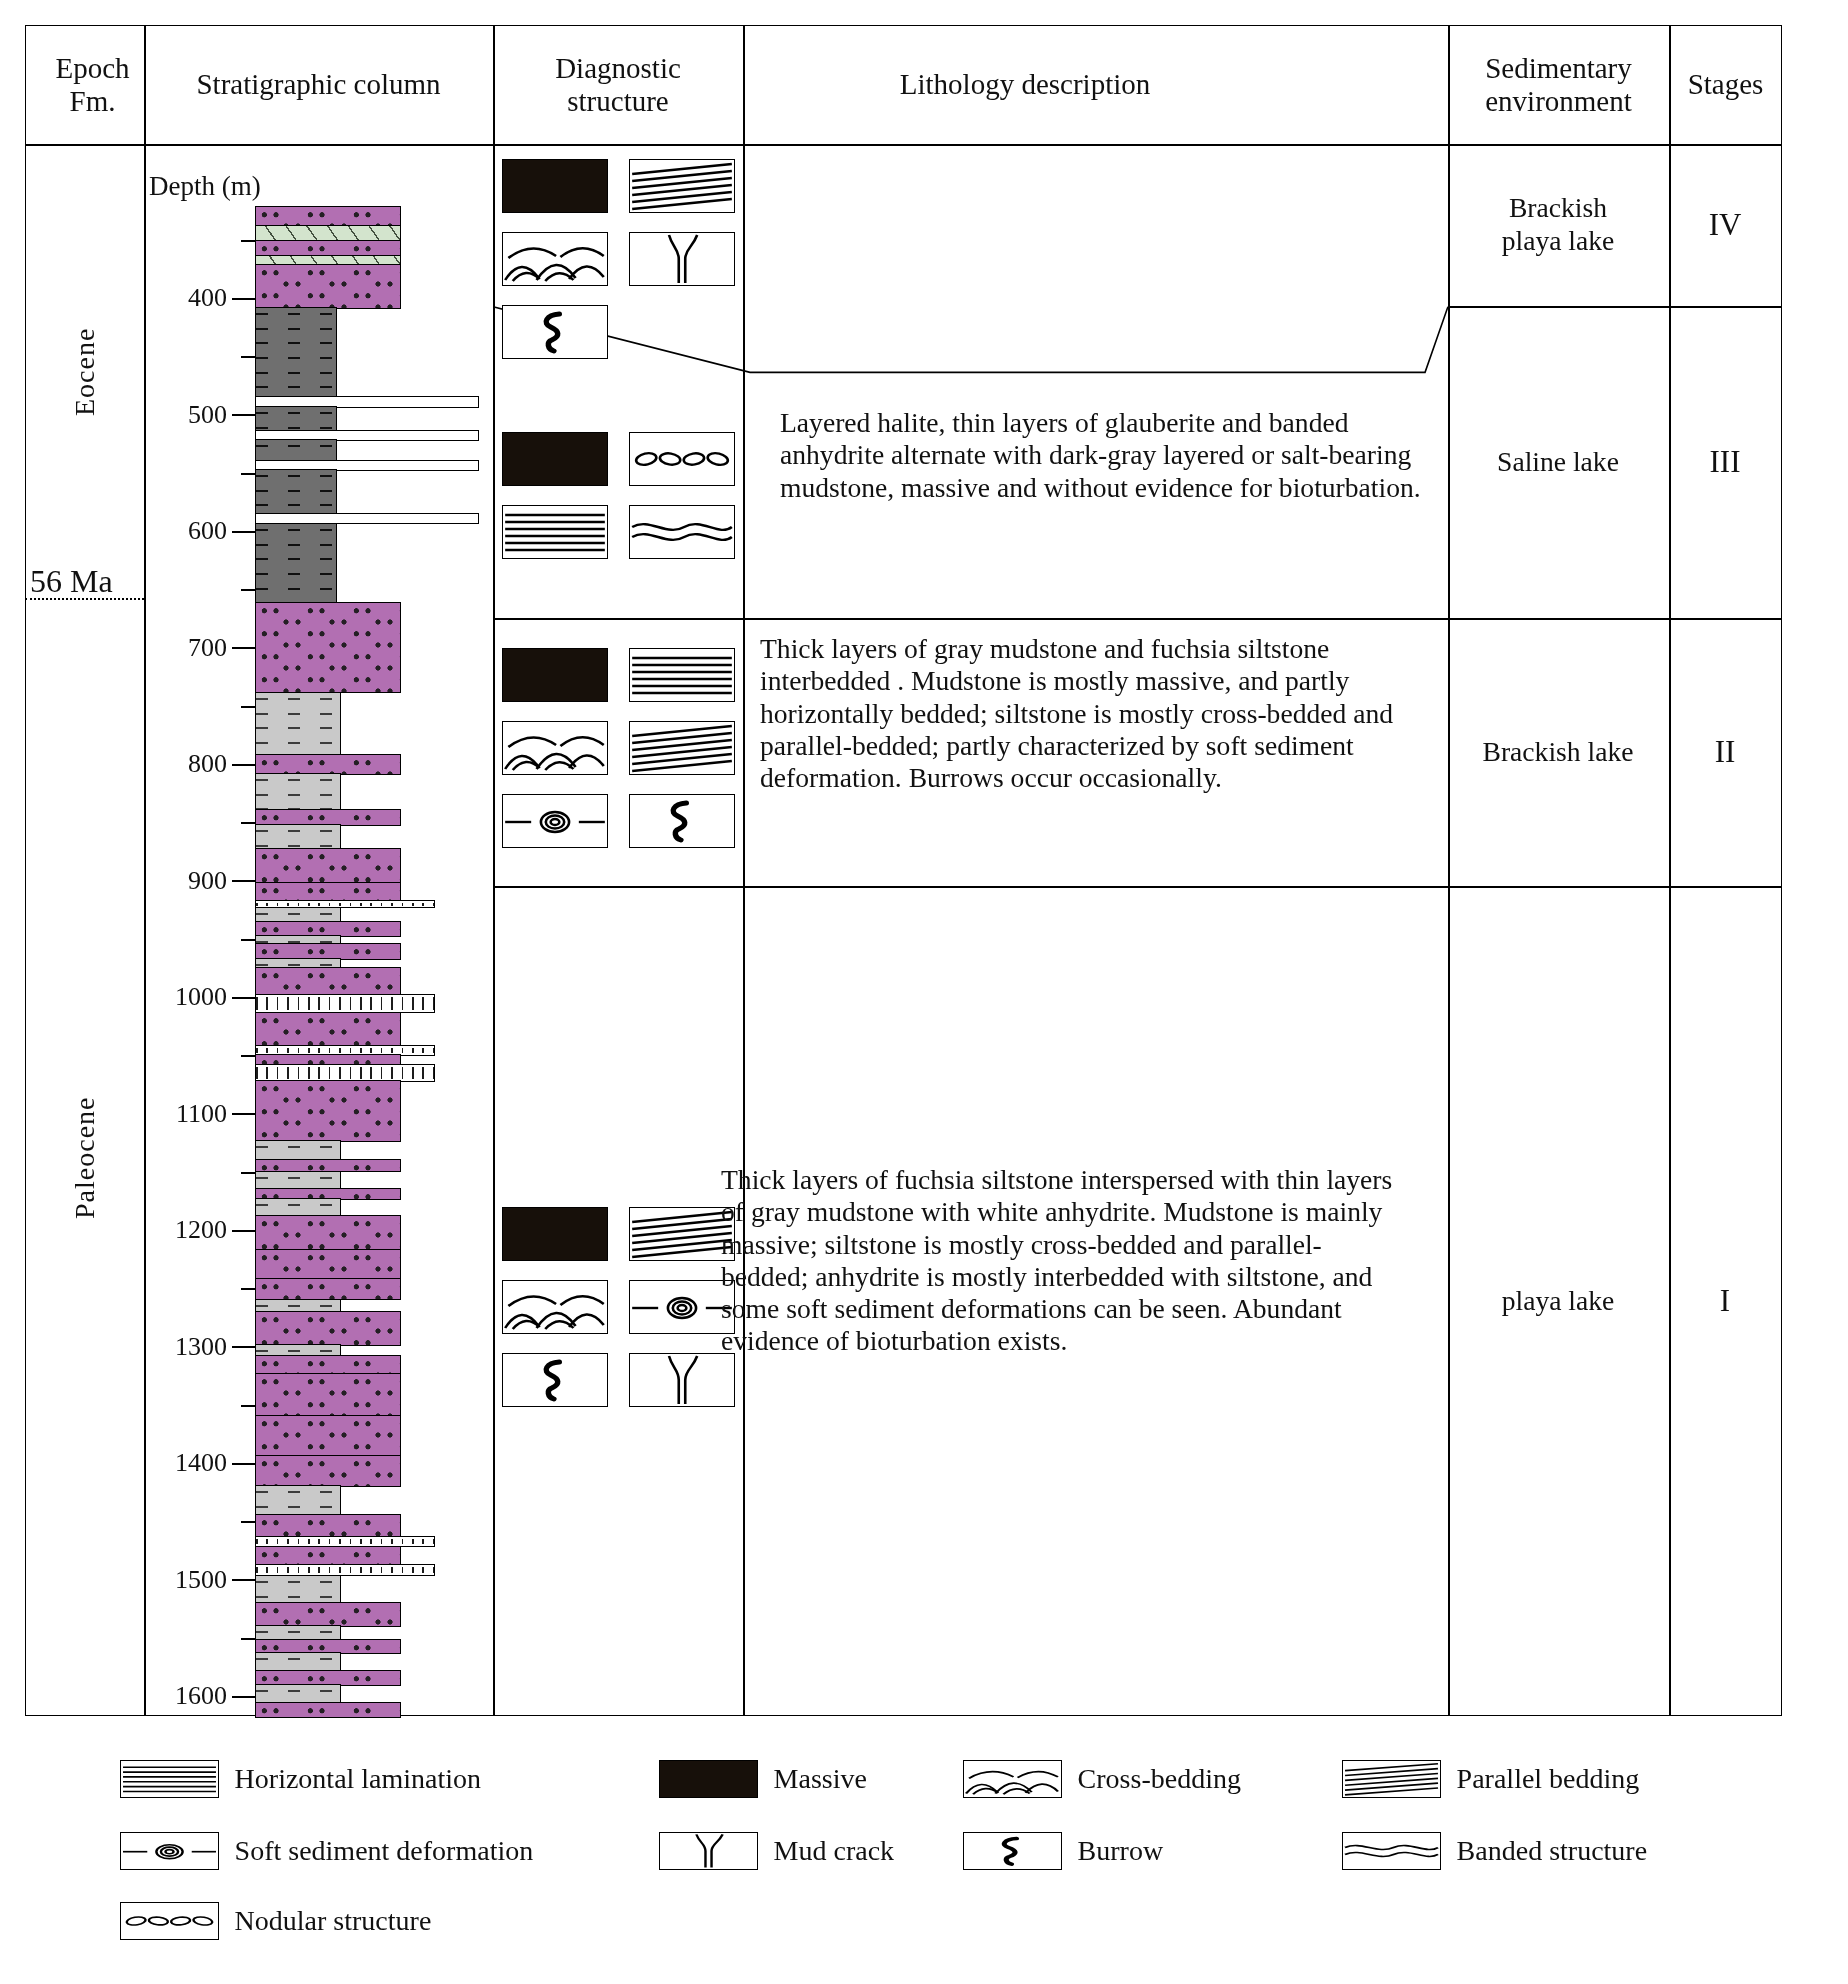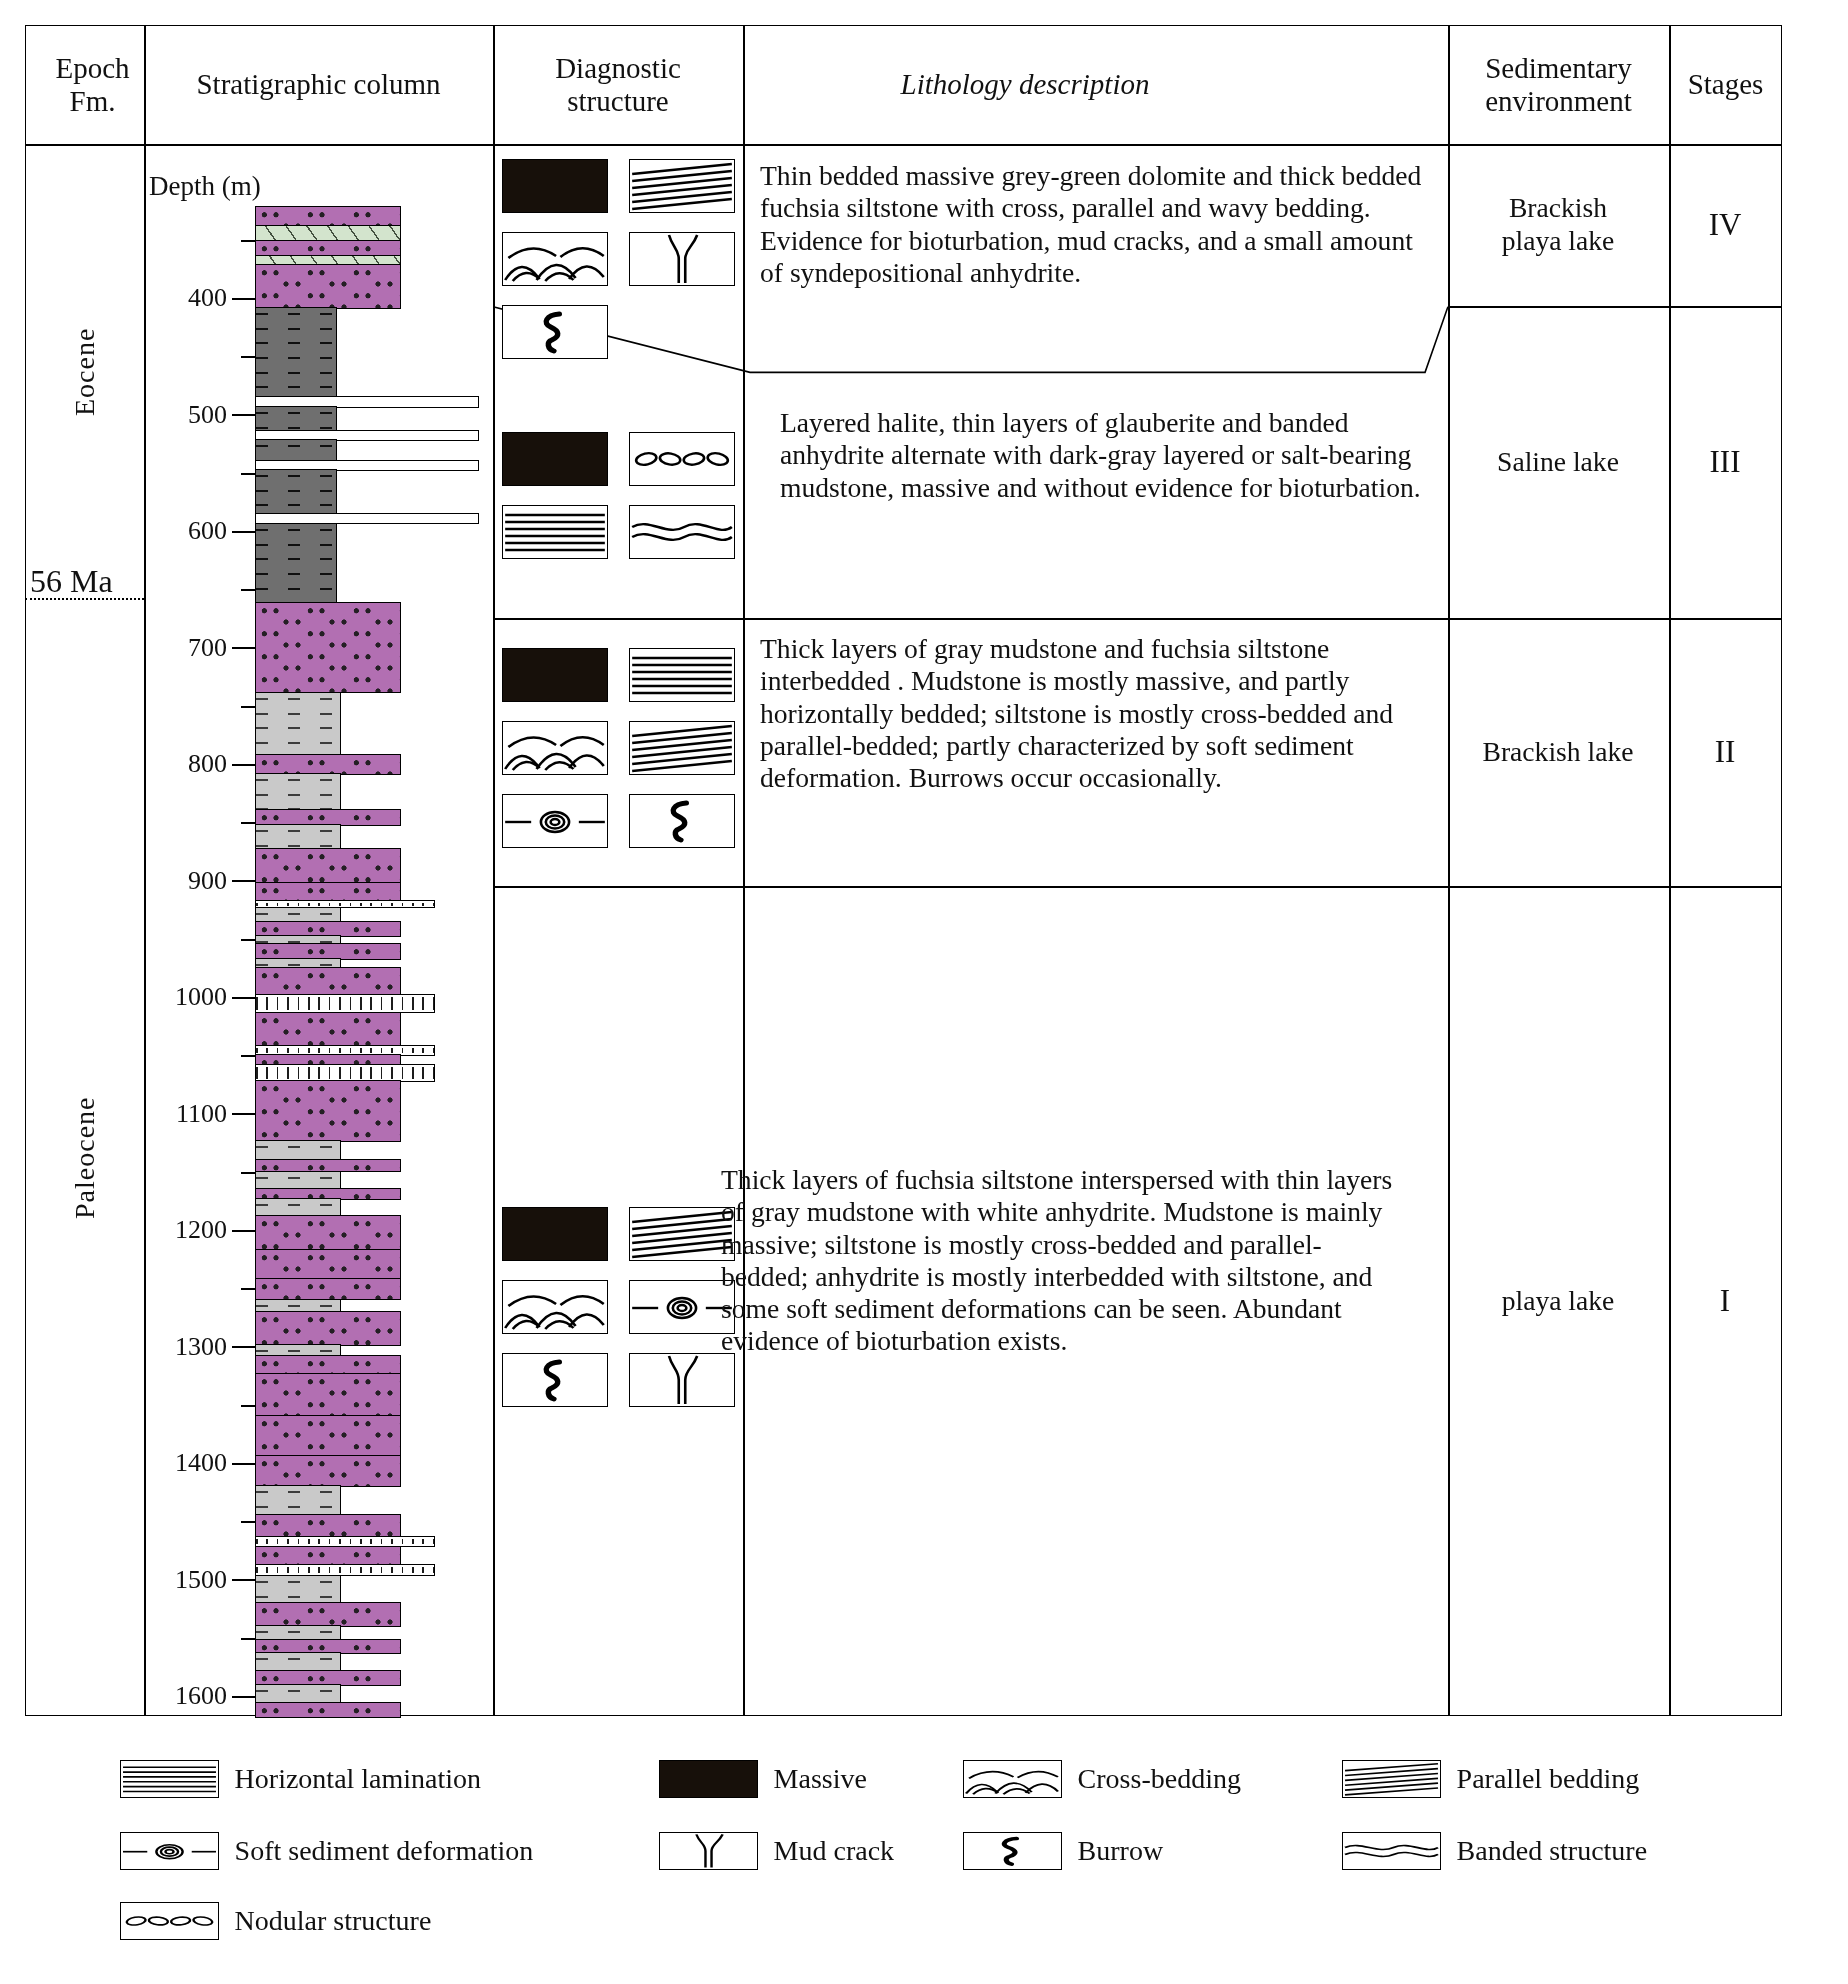--- a/index.html
+++ b/index.html
@@ -78,21 +78,21 @@
 
   <svg id="overlay" width="1849" height="1985" viewBox="0 0 3555 3817">
     <polyline points="948,590 1442,716 2740,716 2784,590" fill="none" stroke="#000" stroke-width="3"></polyline>
   </svg>
 
   <div class="cell hdr" style="left:25px;top:25px;width:135px;height:119px;">Epoch
 Fm.</div>
   <div class="cell hdr" style="left:144px;top:25px;width:349px;height:119px;">Stratigraphic column</div>
   <div class="cell hdr" style="left:493px;top:25px;width:250px;height:119px;">Diagnostic
 structure</div>
-  <div class="cell hdr" style="left:743px;top:25px;width:564px;height:119px;font-style:italic;">Lithology description</div>
+  <div class="cell hdr" style="left:743px;top:25px;width:564px;height:119px;">Lithology description</div>
   <div class="cell hdr" style="left:1448px;top:25px;width:221px;height:119px;">Sedimentary
 environment</div>
   <div class="cell hdr" style="left:1669px;top:25px;width:113px;height:119px;">Stages</div>
 
   <div class="cell vertical" style="left:25px;top:146px;width:119px;height:451px;">Eocene</div>
   <div class="small-label" style="left:30px;top:563px;">56 Ma</div>
   <div style="position:absolute;left:25px;top:598px;width:119px;border-top:2.6px dotted #000;"></div>
   <div class="cell vertical" style="left:25px;top:601px;width:119px;height:1113px;">Paleocene</div>
 
   <div class="depth-title" style="left:149px;top:171px;">Depth (m)</div>
@@ -352,21 +352,20 @@
         </svg>
       </span>
       <span class="s-icon s-mud-crack">
         <svg viewBox="0 0 96 52" preserveAspectRatio="none" xmlns="http://www.w3.org/2000/svg">
           <path d="M36,2 C39,14 45,16 45,26 L45,50" stroke="#000" stroke-width="2.4" fill="none"></path>
           <path d="M62,2 C58,14 51,16 51,26 L51,50" stroke="#000" stroke-width="2.4" fill="none"></path>
         </svg>
       </span>
     </div>
 
-  <div class="desc" style="left:760px;top:160px;width:671px;">Thin bedded massive grey-green dolomite and thick bedded fuchsia siltstone with cross, parallel and wavy bedding. Evidence for bioturbation, mud cracks, and a small amount of syndepositional anhydrite.</div>
   <div class="desc" style="left:780px;top:407px;width:650px;">Layered halite, thin layers of glauberite and banded anhydrite alternate with dark-gray layered or salt-bearing mudstone, massive and without evidence for bioturbation.</div>
   <div class="desc" style="left:760px;top:633px;width:676px;">Thick layers of gray mudstone and fuchsia siltstone interbedded . Mudstone is mostly massive, and partly horizontally bedded; siltstone is mostly cross-bedded and parallel-bedded; partly characterized by soft sediment deformation. Burrows occur occasionally.</div>
   <div class="desc" style="left:721px;top:1164px;width:680px;">Thick layers of fuchsia siltstone interspersed with thin layers of gray mudstone with  white anhydrite. Mudstone is mainly massive; siltstone is mostly cross-bedded and parallel-bedded; anhydrite is mostly interbedded with siltstone, and some soft sediment deformations can be seen. Abundant evidence of bioturbation exists.</div>
 
   <div class="cell env" style="left:1449px;top:146px;width:218px;height:158px;">Brackish
 playa lake</div>
   <div class="cell env" style="left:1449px;top:308px;width:218px;height:308px;">Saline lake</div>
   <div class="cell env" style="left:1449px;top:620px;width:218px;height:264px;">Brackish lake</div>
   <div class="cell env" style="left:1449px;top:888px;width:218px;height:826px;">playa lake</div>
 

